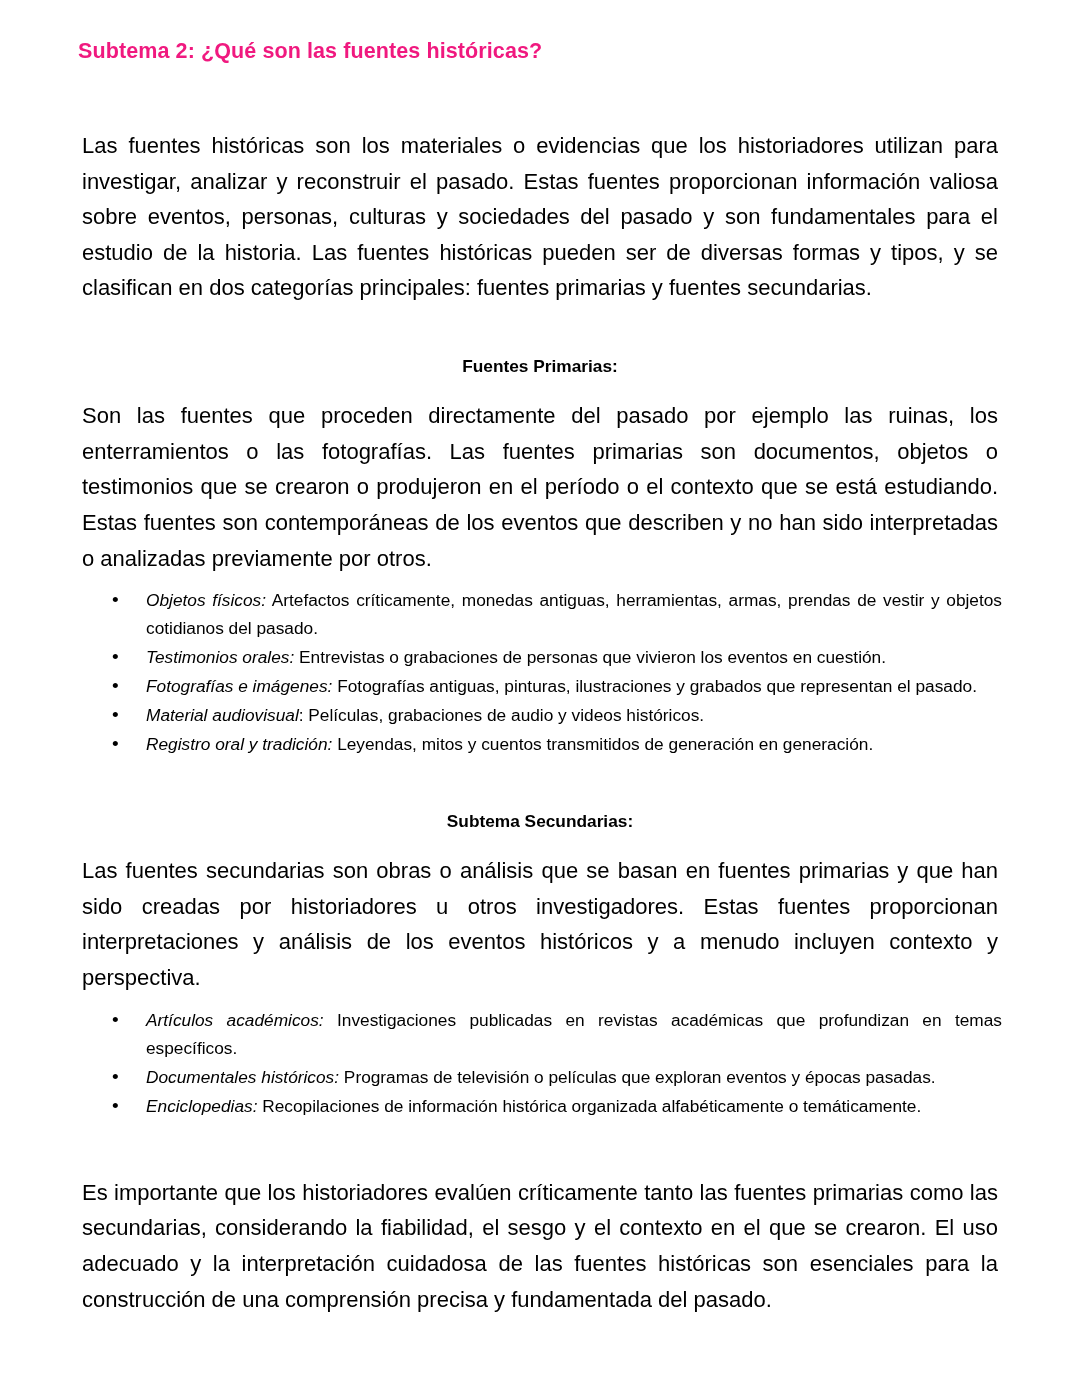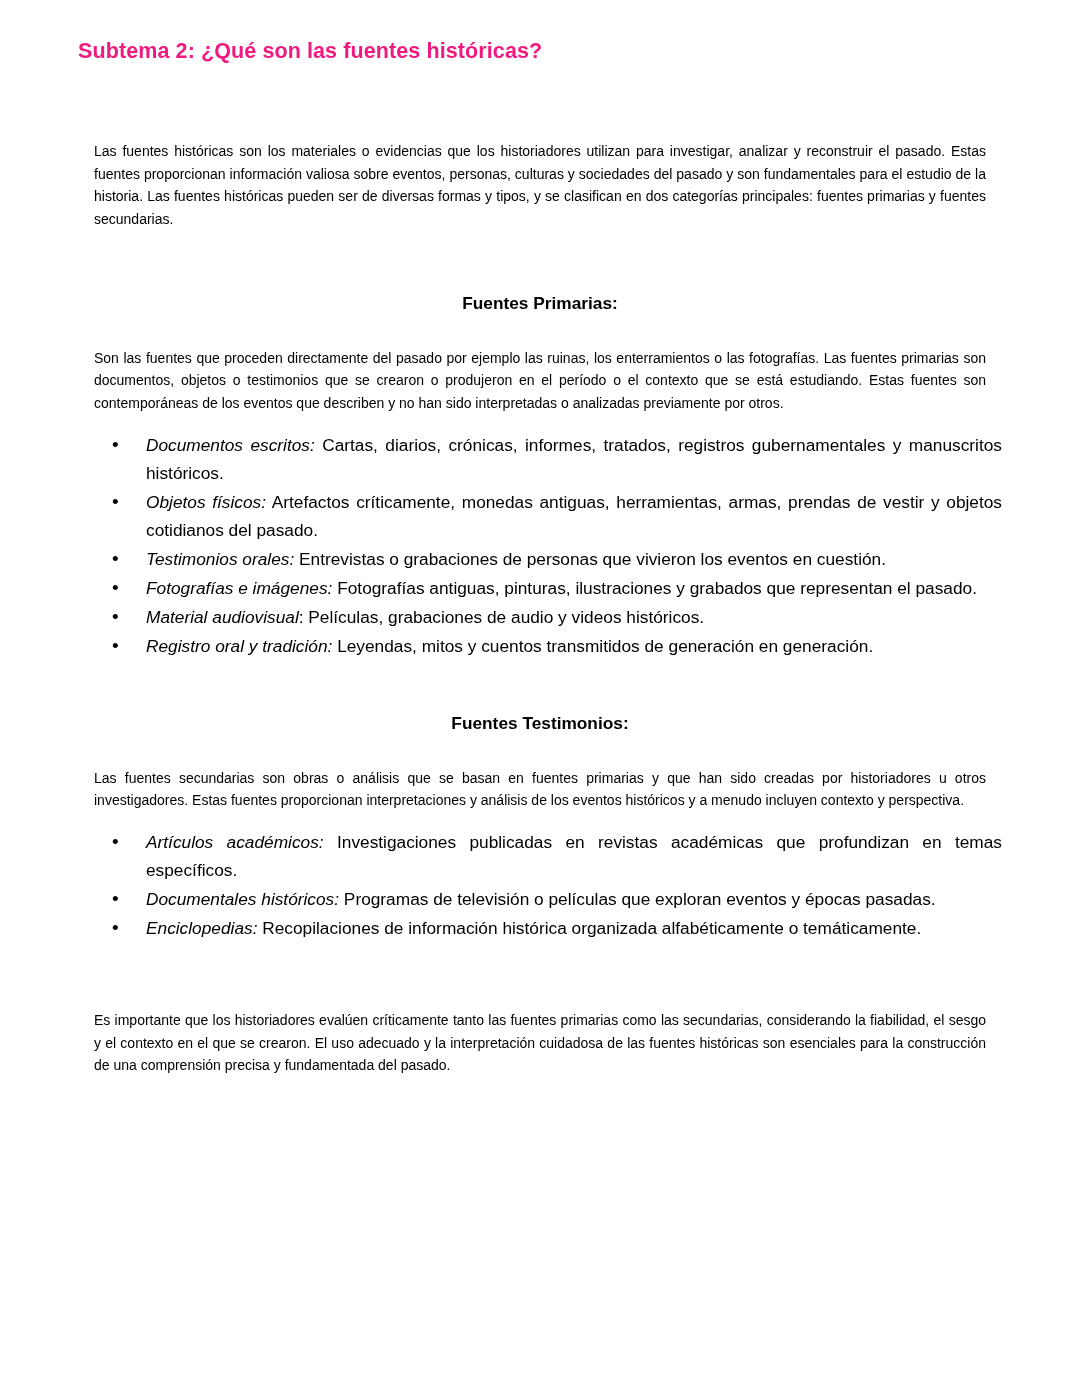--- a/index.html
+++ b/index.html
@@ -23,25 +23,25 @@
   .doc-title {
     color: #f0197f;
     font-size: 21.5px;
     font-weight: bold;
     letter-spacing: 0.1px;
     margin: 0 0 0 0;
     line-height: 1.3;
   }
   .gap-after-title { height: 58px; }
   .para {
-    font-size: 14px;
+    font-size: 22px;
     line-height: 1.62;
     text-align: justify;
     text-justify: inter-word;
-    margin: 16px;
+    margin: 4px;
     color: #000000;
   }
   .section-head {
     font-size: 17.3px;
     font-weight: bold;
     margin: 0;
     line-height: 1.5;
     text-align: center;
   }
   .gap-lg { height: 44px; }
@@ -84,31 +84,30 @@
 
   <div class="gap-lg"></div>
 
   <h2 class="section-head">Fuentes Primarias:</h2>
 
   <div class="gap-sm"></div>
 
   <p class="para">Son las fuentes que proceden directamente del pasado por ejemplo las ruinas, los enterramientos o las fotografías. Las fuentes primarias son documentos, objetos o testimonios que se crearon o produjeron en el período o el contexto que se está estudiando. Estas fuentes son contemporáneas de los eventos que describen y no han sido interpretadas o analizadas previamente por otros.</p>
 
   <ul class="bullets">
-    <li><span class="it">Documentos escritos:</span><span> Cartas, diarios, crónicas, informes, tratados, registros gubernamentales y manuscritos históricos.</span></li>
     <li><span class="it">Objetos físicos:</span><span> Artefactos críticamente, monedas antiguas, herramientas, armas, prendas de vestir y objetos cotidianos del pasado.</span></li>
     <li><span class="it">Testimonios orales:</span><span> Entrevistas o grabaciones de personas que vivieron los eventos en cuestión.</span></li>
     <li><span class="it">Fotografías e imágenes:</span><span> Fotografías antiguas, pinturas, ilustraciones y grabados que representan el pasado.</span></li>
     <li><span class="it">Material audiovisual</span><span>: Películas, grabaciones de audio y videos históricos.</span></li>
     <li><span class="it">Registro oral y tradición:</span><span> Leyendas, mitos y cuentos transmitidos de generación en generación.</span></li>
   </ul>
 
   <div class="gap-xl"></div>
 
-  <h2 class="section-head">Fuentes Testimonios:</h2>
+  <h2 class="section-head">Subtema Secundarias:</h2>
 
   <div class="gap-sm"></div>
 
   <p class="para">Las fuentes secundarias son obras o análisis que se basan en fuentes primarias y que han sido creadas por historiadores u otros investigadores. Estas fuentes proporcionan interpretaciones y análisis de los eventos históricos y a menudo incluyen contexto y perspectiva.</p>
 
   <ul class="bullets">
     <li><span class="it">Artículos académicos:</span><span> Investigaciones publicadas en revistas académicas que profundizan en temas específicos.</span></li>
     <li><span class="it">Documentales históricos:</span><span> Programas de televisión o películas que exploran eventos y épocas pasadas.</span></li>
     <li><span class="it">Enciclopedias:</span><span> Recopilaciones de información histórica organizada alfabéticamente o temáticamente.</span></li>
   </ul>

